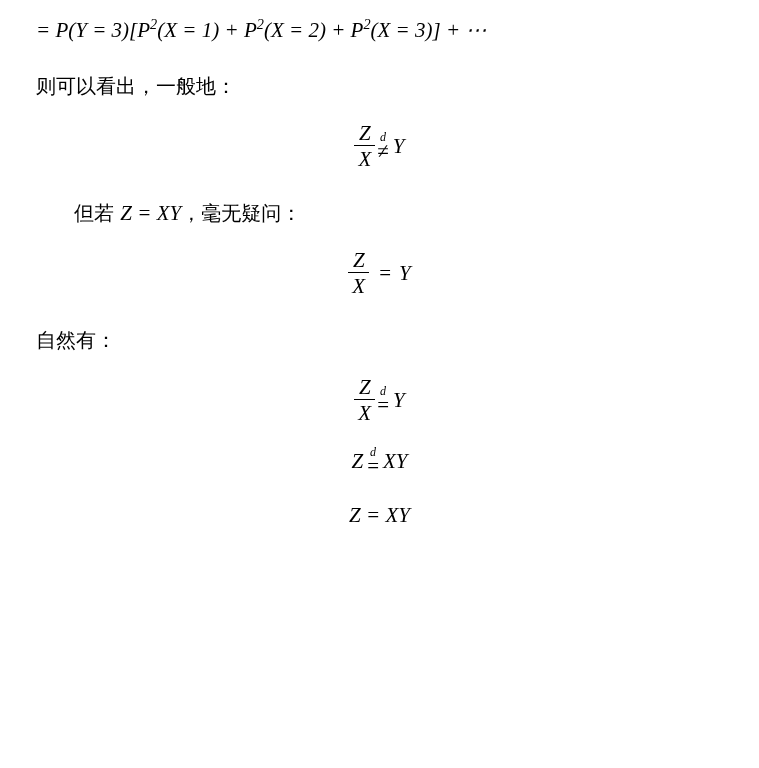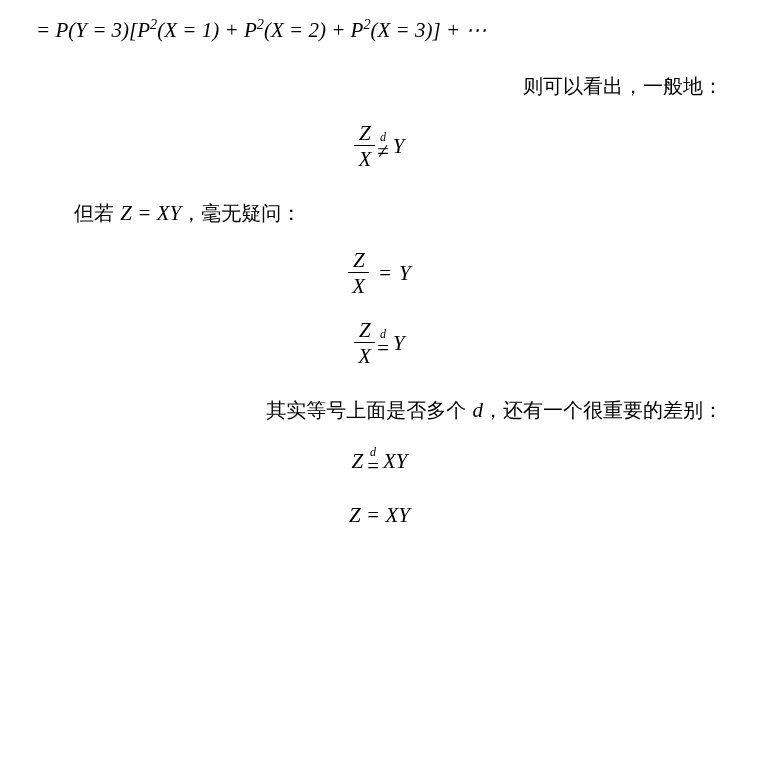--- a/index.html
+++ b/index.html
@@ -29,21 +29,20 @@
     font-style: normal;
   }
   .eq-top {
     margin-top: 16px;
     font-size: 21px;
     white-space: nowrap;
   }
   .para {
     margin-top: 30px;
     font-size: 21px;
-    text-align: right;
   }
   .para-indent {
     margin-top: 30px;
     font-size: 21px;
     padding-left: 38px;
   }
   .display {
     margin-top: 24px;
     text-align: center;
     font-size: 21px;
@@ -154,35 +153,33 @@
   <div class="display-frac">
     <span class="fracwrap">
       <span class="num math">Z</span>
       <span class="bar"></span>
       <span class="den math">X</span>
     </span><span class="relwrap noover">
       <span class="rel" style="margin-left:8px;margin-right:4px;">=</span>
     </span><span class="rhs">Y</span>
   </div>
 
+  <div class="para cjk">自然有：</div>
 
   <div class="display-frac">
     <span class="fracwrap">
       <span class="num math">Z</span>
       <span class="bar"></span>
       <span class="den math">X</span>
     </span><span class="relwrap">
       <span class="dlab">d</span>
       <span class="rel">=</span>
     </span><span class="rhs">Y</span>
   </div>
 
-  <div class="para">
-    <span class="cjk">其实等号上面是否多个 </span><span class="inline-math">d</span><span class="cjk">，还有一个很重要的差别：</span>
-  </div>
 
   <div class="display" style="margin-top:22px;">
     <span class="lhs">Z</span><span class="relwrap">
       <span class="dlab">d</span>
       <span class="rel">=</span>
     </span><span class="rhs">XY</span>
   </div>
 
 
   <div class="display" style="margin-top:26px;">

